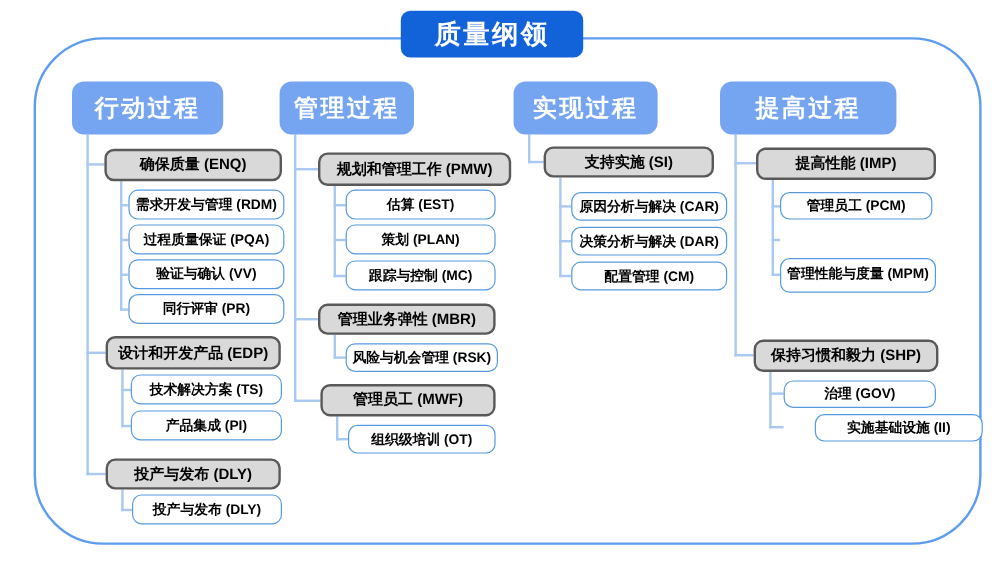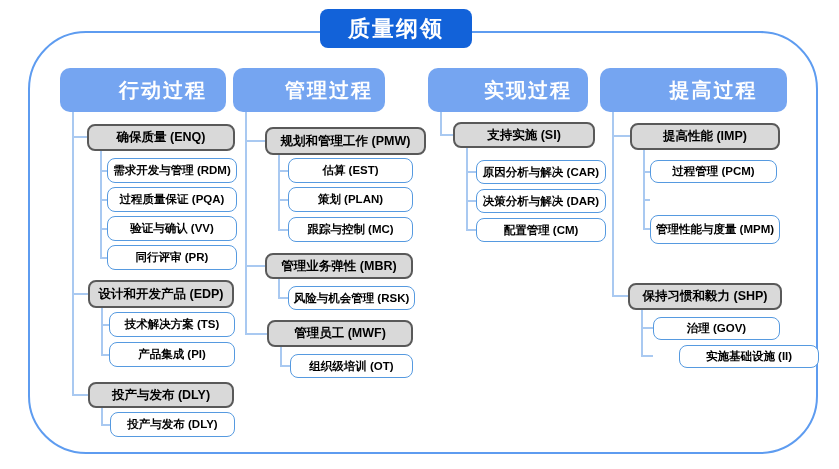--- a/index.html
+++ b/index.html
@@ -4,25 +4,25 @@
 <style>
   :root{
     --title-bg:#1262d9; --header-bg:#75a5f1; --group-fill:#d9d9d9; --group-border:#595959;
     --child-border:#569ae0; --connector:#a9c9f1; --frame-border:#5e9cf0;
   }
   html,body{margin:0;padding:0;background:#fff;}
   .stage{position:relative;width:839px;height:469px;overflow:hidden;
     font-family:"Liberation Sans","DejaVu Sans",sans-serif;}
   .frame{position:absolute;left:28px;top:31px;width:790px;height:423px;
     border:2px solid var(--frame-border);border-radius:58px;background:#fff;z-index:0;box-sizing:border-box;}
-  .title{position:absolute;left:320px;top:9px;width:152px;height:39px;z-index:3;
+  .title{position:absolute;left:334px;top:9px;width:152px;height:39px;z-index:3;
     background:var(--title-bg);color:#fff;font-weight:bold;font-size:22px;border-radius:8px;
     display:flex;align-items:center;justify-content:center;letter-spacing:2px;}
   .hdr{position:absolute;z-index:2;background:var(--header-bg);color:#fff;font-weight:bold;
-    font-size:20px;border-radius:10px;display:flex;align-items:center;justify-content:center;letter-spacing:2px;padding-left:40px;}
+    font-size:20px;border-radius:10px;display:flex;align-items:center;justify-content:center;letter-spacing:2px;}
   .g{position:absolute;z-index:2;background:var(--group-fill);border:2px solid var(--group-border);
     border-radius:8px;font-weight:bold;font-size:12.5px;color:#000;display:flex;align-items:center;
     justify-content:center;white-space:nowrap;box-sizing:border-box;}
   .w{position:absolute;z-index:2;background:#fff;border:1.5px solid var(--child-border);
     border-radius:8px;font-weight:bold;font-size:11.5px;color:#000;display:flex;align-items:center;
     justify-content:center;white-space:nowrap;box-sizing:border-box;text-align:center;}
   .w.wrap{white-space:normal;line-height:1.15;}
   .vl,.hl{position:absolute;z-index:1;background:var(--connector);}
   .vl{width:1.5px;} .hl{height:1.5px;}
 </style>
@@ -102,18 +102,18 @@
   <div class="w" style="left:290px;top:354px;width:123px;height:24px">组织级培训 (OT)</div>
 
   <div class="hdr" style="left:428px;top:68px;width:120px;height:44px">实现过程</div>
   <div class="g" style="left:453px;top:122px;width:142px;height:26px">支持实施 (SI)</div>
   <div class="w" style="left:476px;top:160px;width:130px;height:24px">原因分析与解决 (CAR)</div>
   <div class="w" style="left:476px;top:189px;width:130px;height:24px">决策分析与解决 (DAR)</div>
   <div class="w" style="left:476px;top:218px;width:130px;height:24px">配置管理 (CM)</div>
 
   <div class="hdr" style="left:600px;top:68px;width:147px;height:44px">提高过程</div>
   <div class="g" style="left:630px;top:123px;width:150px;height:27px">提高性能 (IMP)</div>
-  <div class="w" style="left:650px;top:160px;width:127px;height:23px">过程管理 (PCM)</div>
+  <div class="w" style="left:650px;top:160px;width:127px;height:23px">管理员工 (PCM)</div>
   <div class="w wrap" style="left:650px;top:215px;width:130px;height:29px">管理性能与度量 (MPM)</div>
   <div class="g" style="left:628px;top:283px;width:154px;height:27px">保持习惯和毅力 (SHP)</div>
   <div class="w" style="left:653px;top:317px;width:127px;height:23px">治理 (GOV)</div>
   <div class="w" style="left:679px;top:345px;width:140px;height:23px">实施基础设施 (II)</div>
 </div>
 
 </body></html>

